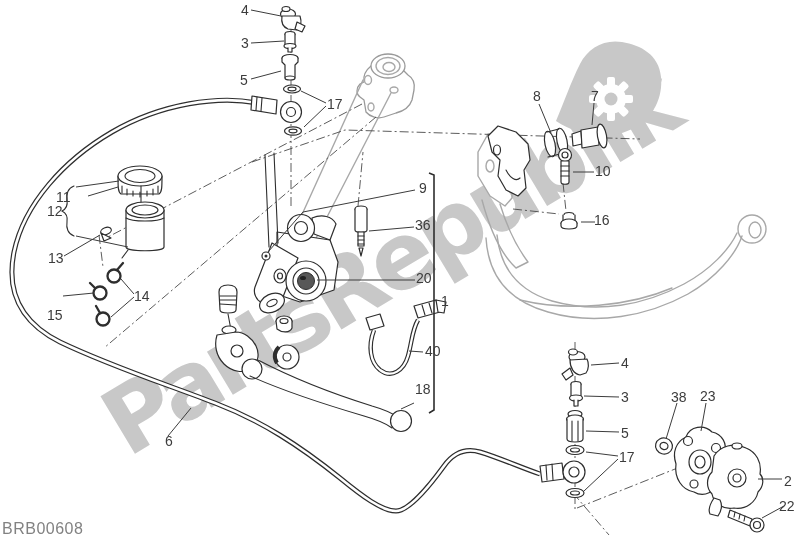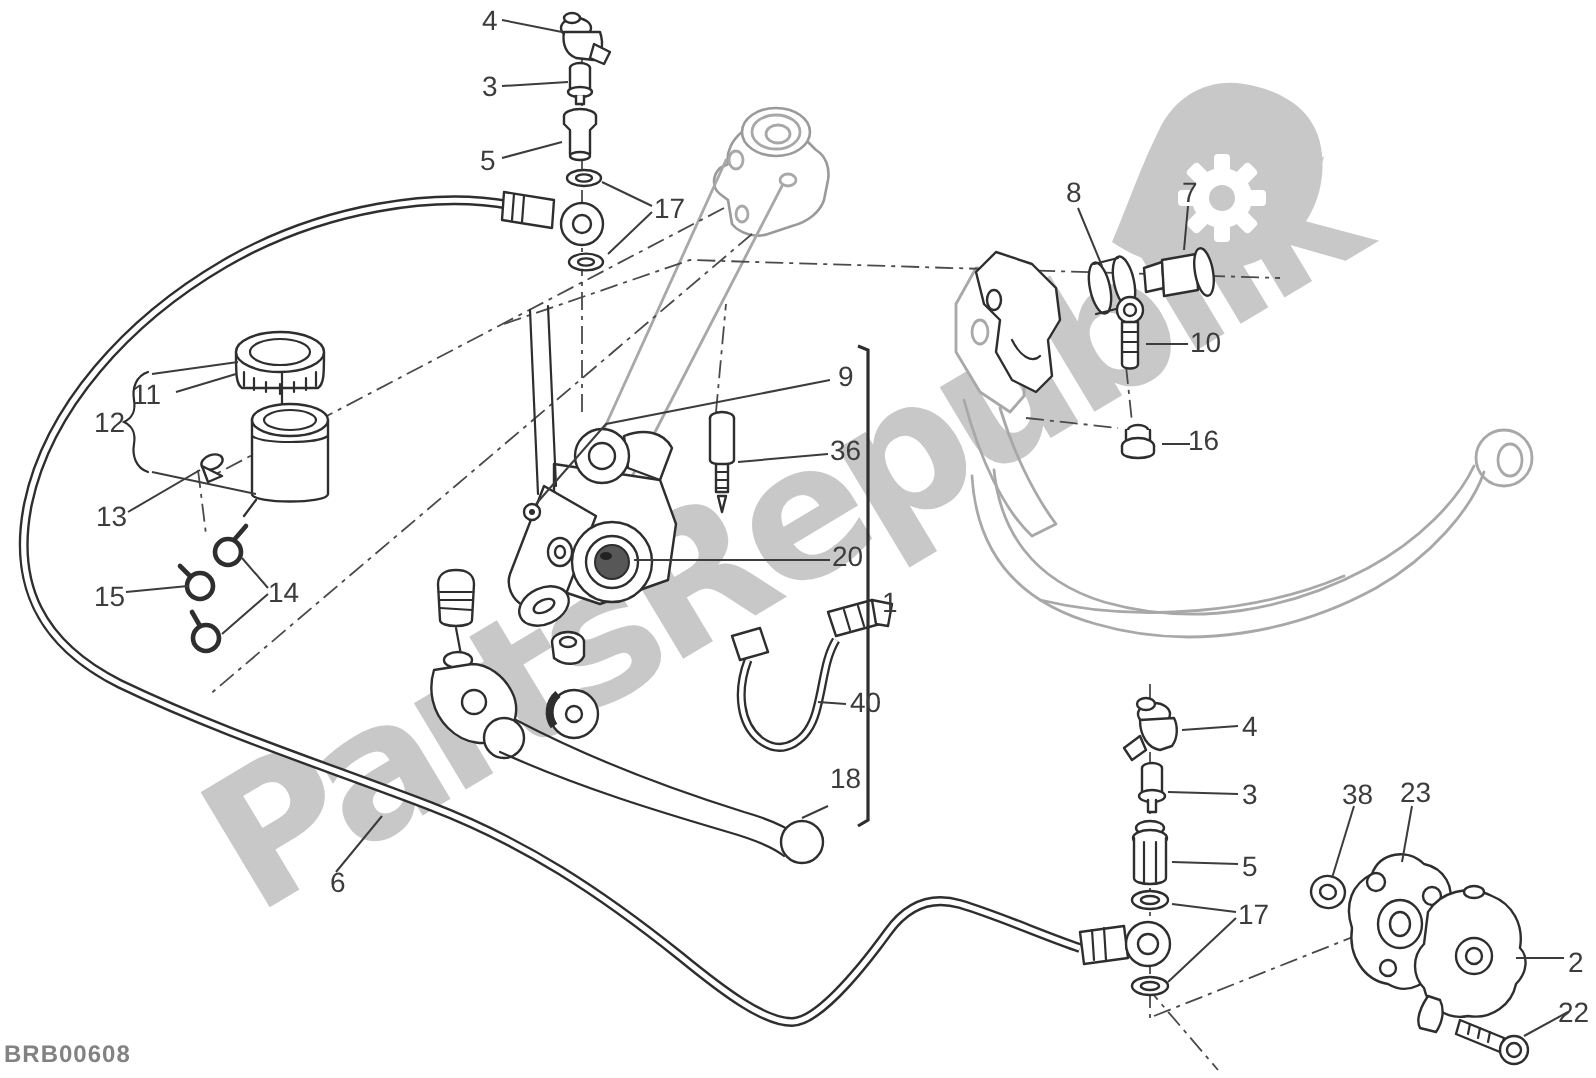--- a/index.html
+++ b/index.html
@@ -3,21 +3,21 @@
 <meta charset="utf-8">
 <style>
   html,body{margin:0;padding:0;background:#fff;}
   .stage{position:relative;width:798px;height:539px;background:#ffffff;overflow:hidden;
          font-family:"Liberation Sans",sans-serif;}
   .watermark{position:absolute;left:88px;top:392px;font-family:"DejaVu Sans",sans-serif;
              font-weight:bold;font-size:92px;letter-spacing:-6px;color:#c8c8c8;
              transform:rotate(-31deg);transform-origin:0 0;white-space:nowrap;line-height:1;}
   svg.draw{position:absolute;left:0;top:0;}
   .co{position:absolute;font-size:14px;color:#3c3c3c;line-height:1;}
-  .code{position:absolute;left:2px;top:520px;font-size:12px;color:#828282;letter-spacing:0.5px;font-weight:bold;}
+  .code{position:absolute;left:2px;top:520px;font-size:16px;color:#828282;letter-spacing:0.5px;}
   .part{fill:#fff;stroke:#2e2e2e;stroke-width:1.2;stroke-linejoin:round;stroke-linecap:round;}
   .ln{fill:none;stroke:#2e2e2e;stroke-width:1.1;stroke-linecap:round;}
   .lead{fill:none;stroke:#3c3c3c;stroke-width:1;}
   .dash{fill:none;stroke:#4a4a4a;stroke-width:0.9;stroke-dasharray:9 3 2 3;}
   .gray{fill:none;stroke:#a8a8a8;stroke-width:1.4;stroke-linejoin:round;stroke-linecap:round;}
   .grayf{fill:#fff;stroke:#9a9a9a;stroke-width:1.3;stroke-linejoin:round;}
   .clip{fill:none;stroke:#2e2e2e;stroke-width:2.3;stroke-linecap:round;}
 </style>
 </head>
 <body>
@@ -300,25 +300,25 @@
       <path d="M 782,479 L 758,479"></path>
       <path d="M 784,506 L 762,518"></path>
     </g>
   </svg>
 
   <div>
     <span class="co" style="left:241px;top:3px">4</span>
     <span class="co" style="left:241px;top:36px">3</span>
     <span class="co" style="left:240px;top:73px">5</span>
     <span class="co" style="left:327px;top:97px">17</span>
-    <span class="co" style="left:66px;top:190px">11</span>
+    <span class="co" style="left:56px;top:190px">11</span>
     <span class="co" style="left:47px;top:204px">12</span>
     <span class="co" style="left:48px;top:251px">13</span>
     <span class="co" style="left:134px;top:289px">14</span>
-    <span class="co" style="left:47px;top:291px">15</span>
+    <span class="co" style="left:47px;top:308px">15</span>
     <span class="co" style="left:419px;top:181px">9</span>
     <span class="co" style="left:415px;top:218px">36</span>
     <span class="co" style="left:416px;top:271px">20</span>
     <span class="co" style="left:441px;top:294px">1</span>
     <span class="co" style="left:425px;top:344px">40</span>
     <span class="co" style="left:415px;top:382px">18</span>
     <span class="co" style="left:165px;top:434px">6</span>
     <span class="co" style="left:533px;top:89px">8</span>
     <span class="co" style="left:591px;top:89px">7</span>
     <span class="co" style="left:595px;top:164px">10</span>

